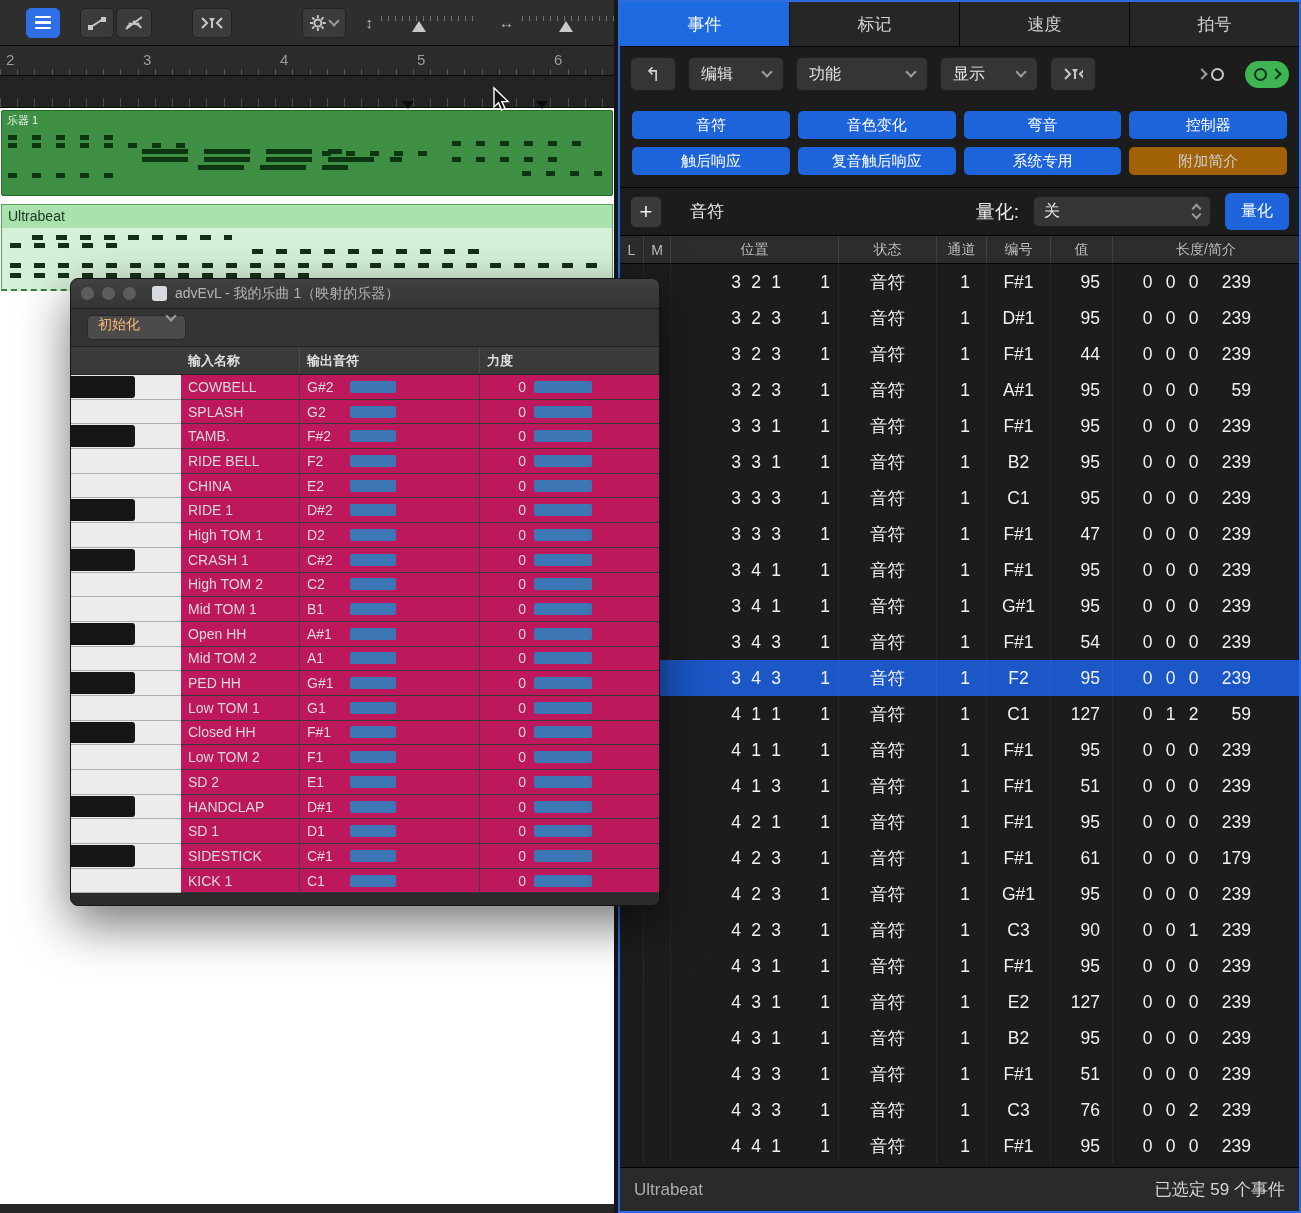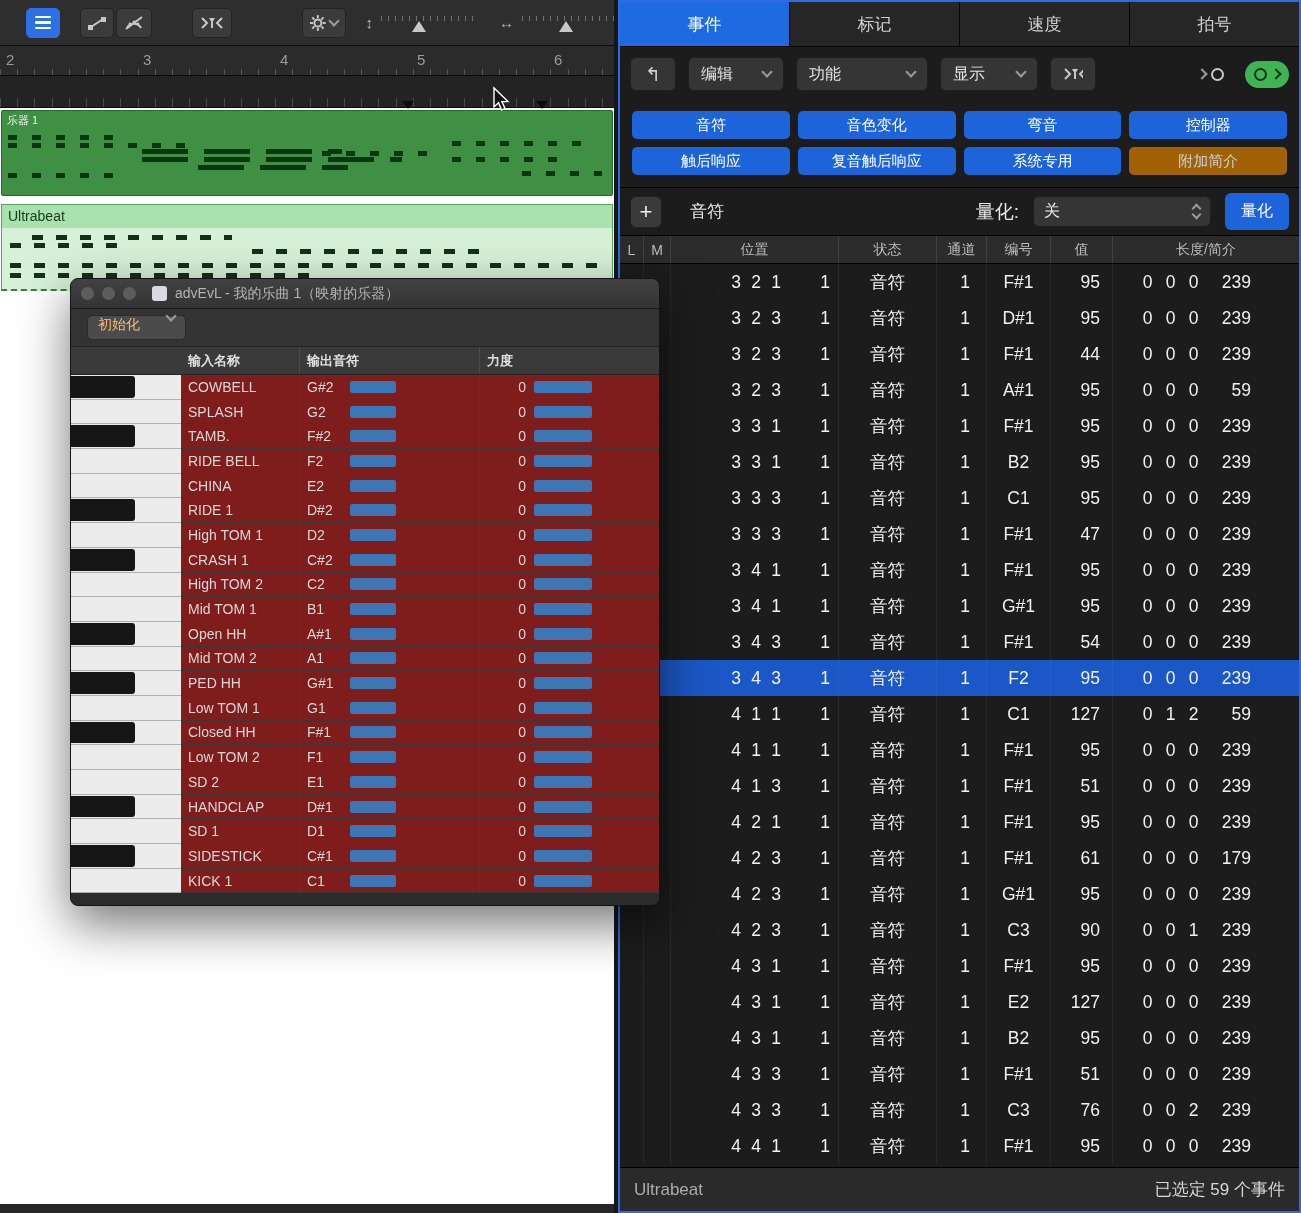--- a/index.html
+++ b/index.html
@@ -66,21 +66,21 @@
                display:flex; align-items:center; padding-left:16px; }
   .preset-btn { height:25px; background:#4b4b4b; border:1px solid #2a2a2a; border-radius:5px; color:#fdba74;
                 font-size:14px; display:flex; gap:27px; padding:0 10px; }
   .m-head { height:28px; flex:none; background:#3a3a3a; border-bottom:1px solid #242424; display:flex;
             align-items:stretch; color:#e0e0e0; font-size:13px; font-weight:bold; }
   .mh-key { width:110px; flex:none; }
   .mh-in  { width:118px; flex:none; display:flex; align-items:center; padding-left:7px; }
   .mh-out { width:180px; flex:none; display:flex; align-items:center; padding-left:7px; border-left:1px solid #4a4a4a; }
   .mh-vel { flex:1; display:flex; align-items:center; padding-left:7px; border-left:1px solid #4a4a4a; }
   .m-rows { flex:1; overflow:hidden; background:#2b2b2b; display:flex; flex-direction:column; }
-  .m-row { height:24.7px; flex:none; display:flex; background:#7f1d1d; }
+  .m-row { height:24.7px; flex:none; display:flex; background:#be185d; }
   .m-key { width:110px; flex:none; background:#ececec; border-bottom:1px solid #b0b0b0; position:relative; }
   .black-key { position:absolute; left:0; top:1px; bottom:1px; width:64px; background:#161616; border-radius:0 3px 3px 0; }
   .m-name { width:118px; flex:none; font-size:14px; color:#d8d8d8; display:flex; align-items:center;
             padding-left:7px; border-bottom:1px solid #373737; }
   .m-out { width:180px; flex:none; display:flex; align-items:center; border-left:1px solid #404040; border-bottom:1px solid #373737; }
   .m-note { width:50px; font-size:14px; color:#d8d8d8; padding-left:7px; flex:none; }
   .nbar { width:46px; height:12px; background:#3c76b5; border-radius:2px; flex:none; }
   .m-vel { flex:1; display:flex; align-items:center; border-left:1px solid #404040; border-bottom:1px solid #373737; }
   .m-zero { width:52px; text-align:right; font-size:14px; color:#d8d8d8; padding-right:6px; flex:none; }
   .vbar { width:58px; height:12px; background:#3c76b5; border-radius:2px; margin-left:2px; flex:none; }

